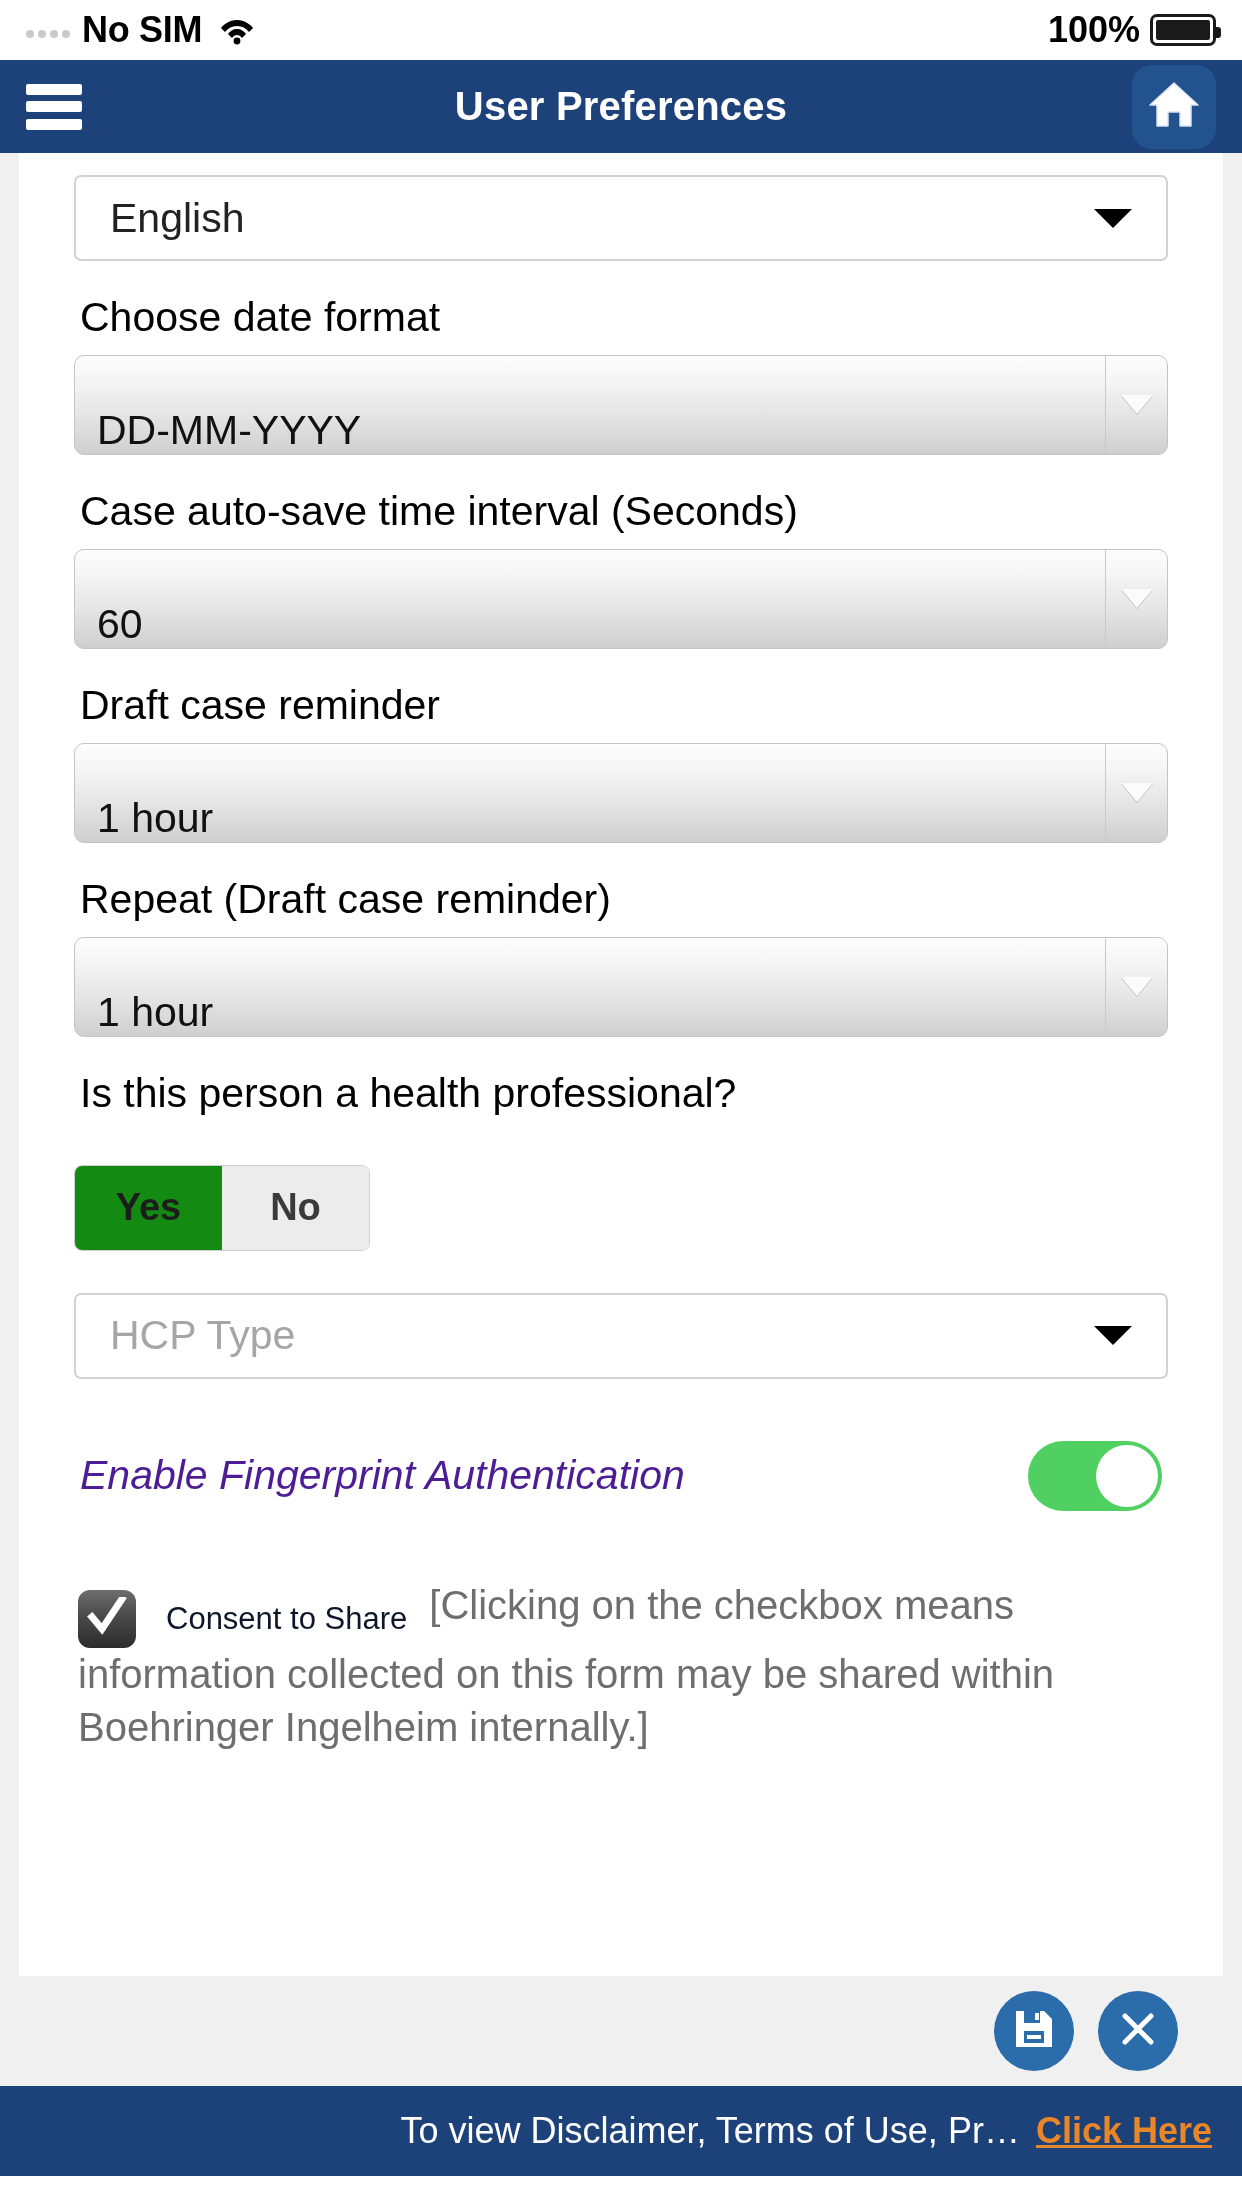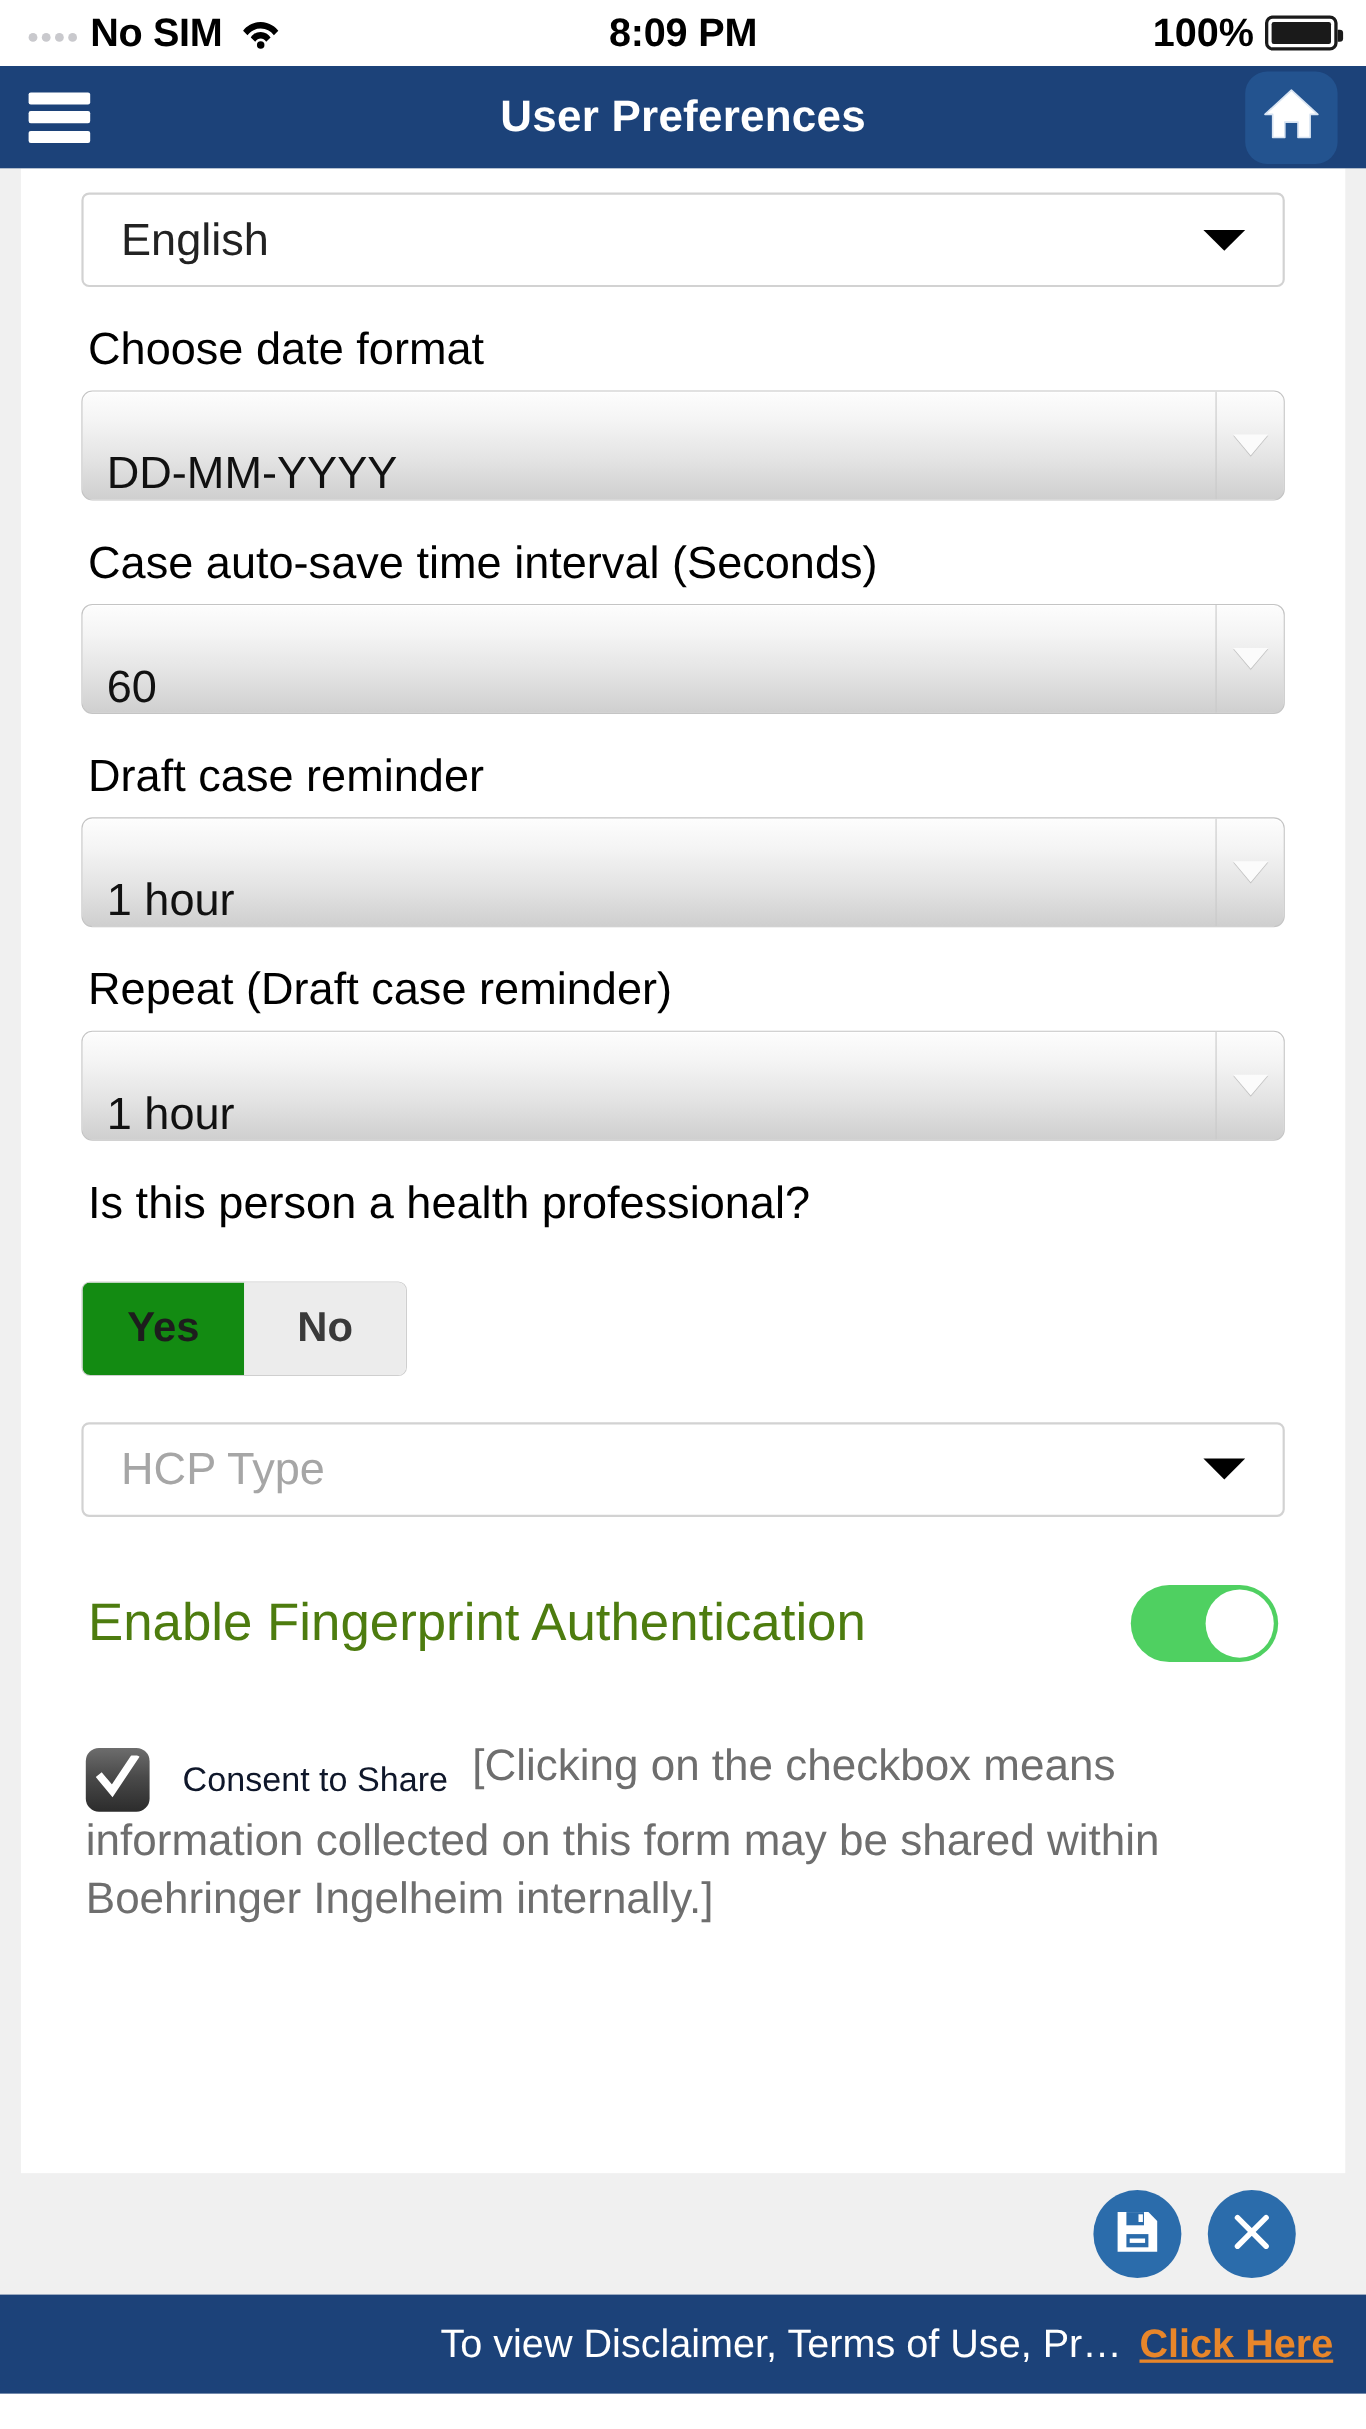--- a/index.html
+++ b/index.html
@@ -158,21 +158,21 @@
     flex: 1 1 50%; display: flex; align-items: center; justify-content: center;
     font-size: 38px; font-weight: bold; color: #3a3a3a; cursor: pointer;
     background: #ececec;
   }
   .seg-btn.active { background: #138b12; color: #1d1d1d; }
 
   
   .row-toggle {
     display: flex; align-items: center; margin-top: 62px; padding: 0 6px;
   }
-  .row-toggle .lbl { font-size: 48px; color: #4d7c0f; }
+  .row-toggle .lbl { font-size: 41px; color: #4c1d95; font-style: italic; }
   .switch {
     margin-left: auto; width: 134px; height: 70px; border-radius: 35px;
     background: #4fd061; position: relative; cursor: pointer;
   }
   .switch .knob {
     position: absolute; top: 4px; right: 4px; width: 62px; height: 62px;
     border-radius: 50%; background: #ffffff;
   }
 
   
@@ -233,21 +233,20 @@
       </span>
       <span class="sb-nosim">No SIM</span>
       <span class="wifi">
         <svg width="38" height="30" viewBox="0 0 38 30">
           <path d="M19 5 C27 5 33 10 35 13 L31 17 C28 13 24 11 19 11 C14 11 10 13 7 17 L3 13 C5 10 11 5 19 5 Z" fill="#000"></path>
           <path d="M19 14 C23 14 26 16 28 19 L24 23 C22.5 21 21 20 19 20 C17 20 15.5 21 14 23 L10 19 C12 16 15 14 19 14 Z" fill="#000"></path>
           <circle cx="19" cy="26" r="3.4" fill="#000"></circle>
         </svg>
       </span>
     </div>
-    <div class="sb-center">8:09 PM</div>
     <div class="sb-right">
       <span class="sb-batt-pct">100%</span>
       <span class="batt">
           <i></i>
         </span>
     </div>
   </div>
 
   <div class="navbar">
     <div class="hamburger">

